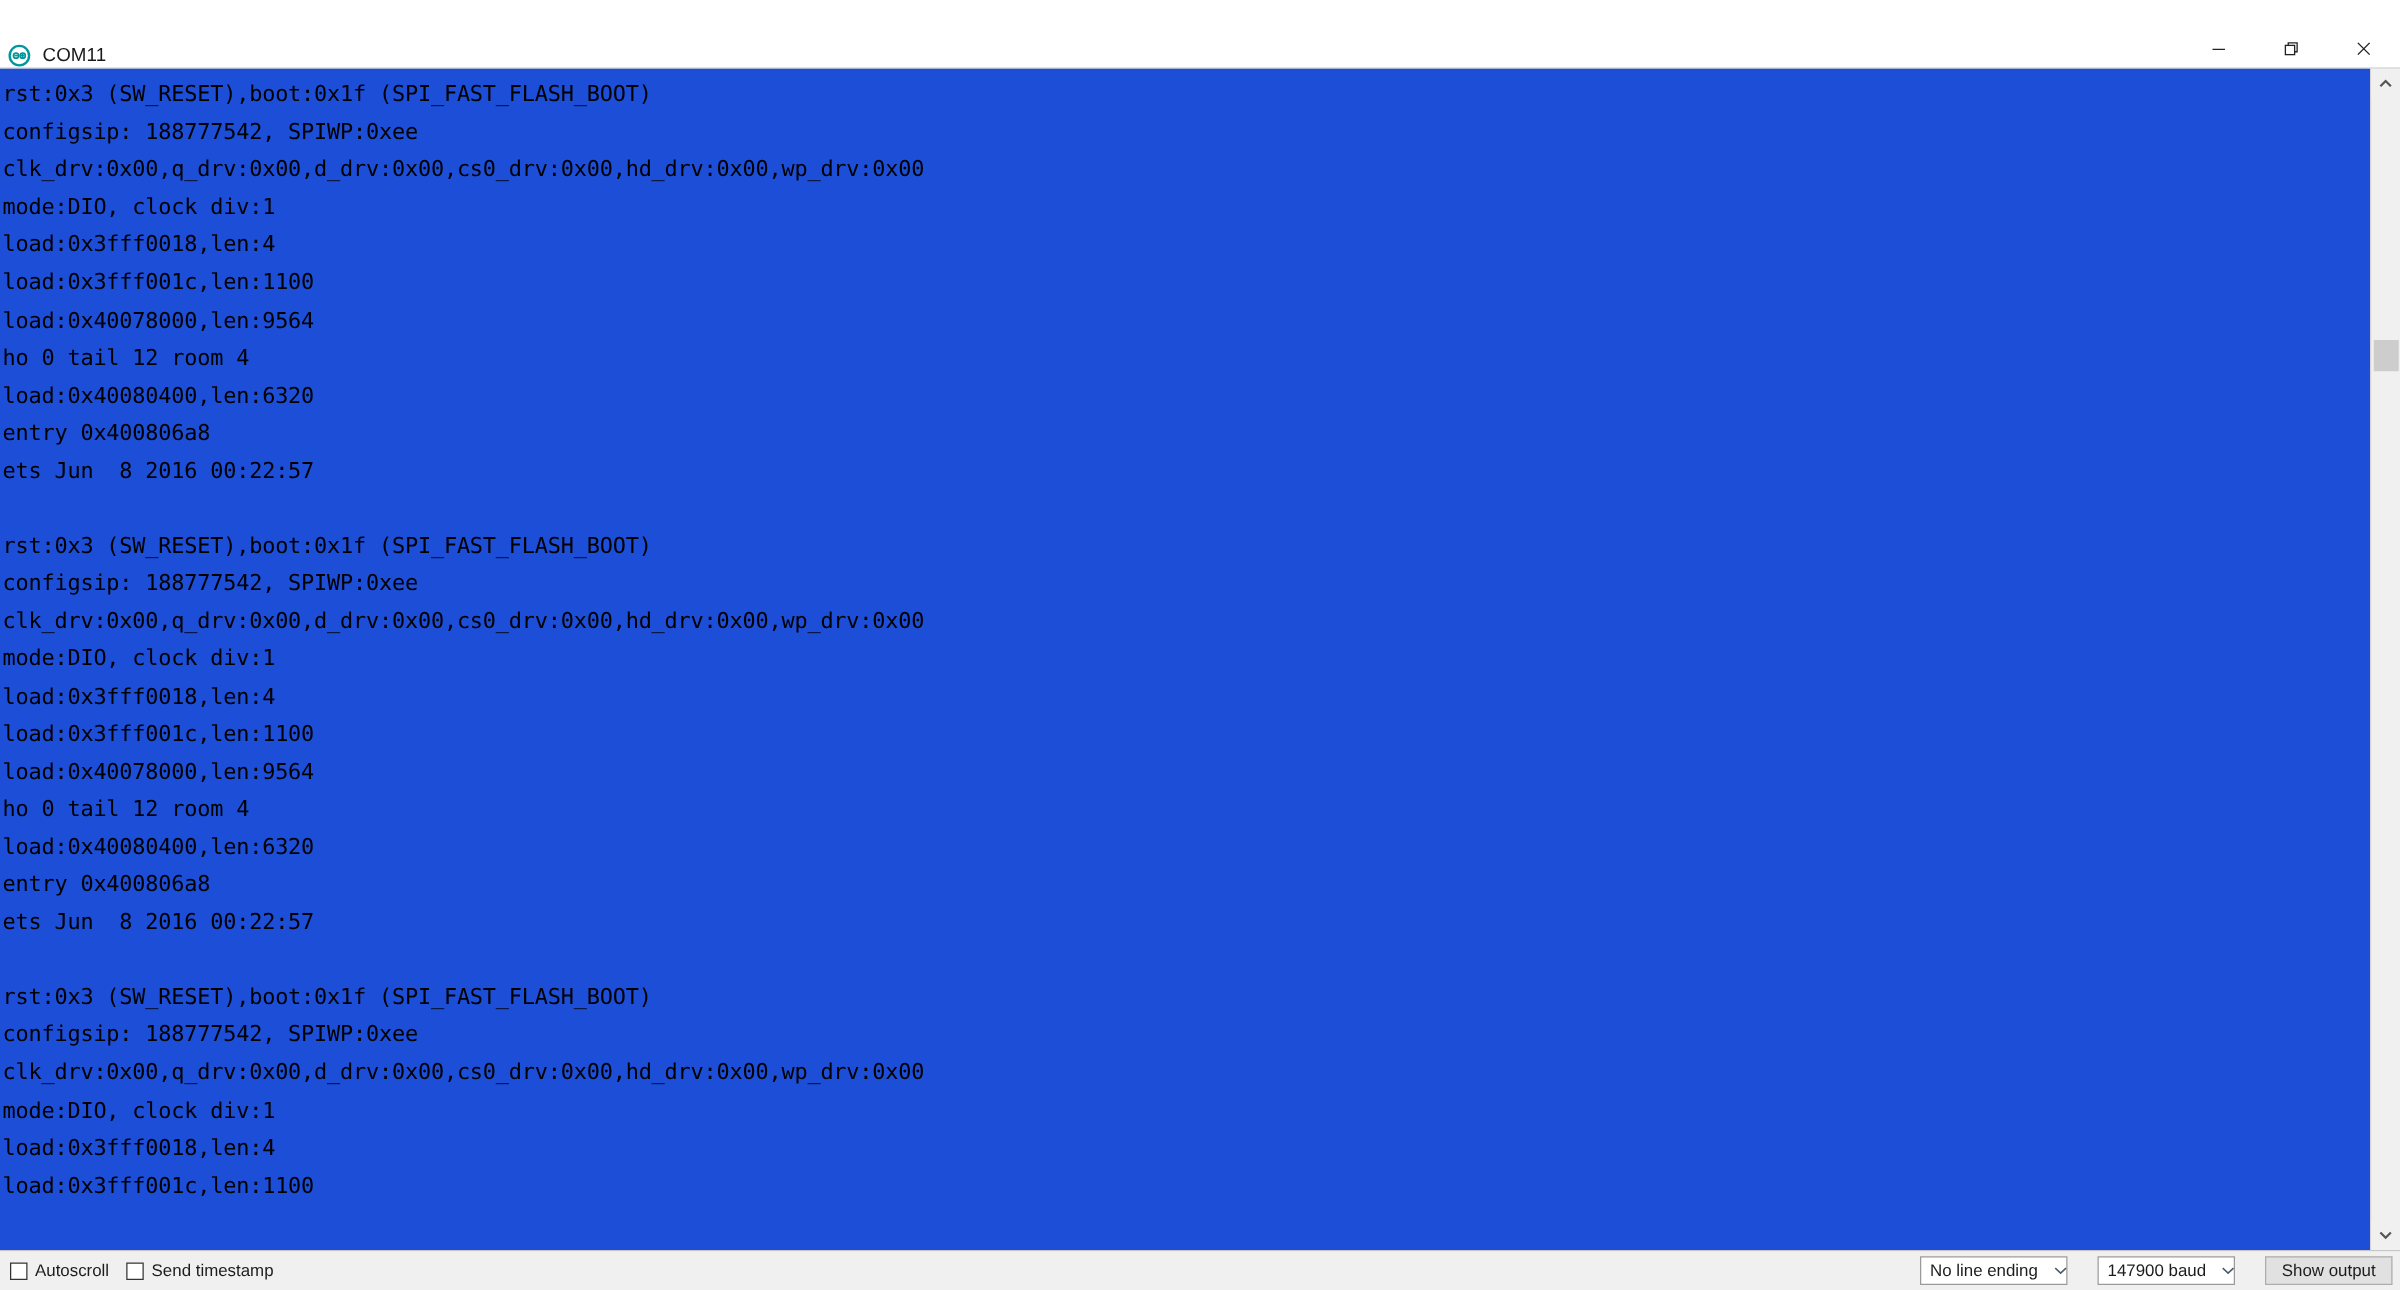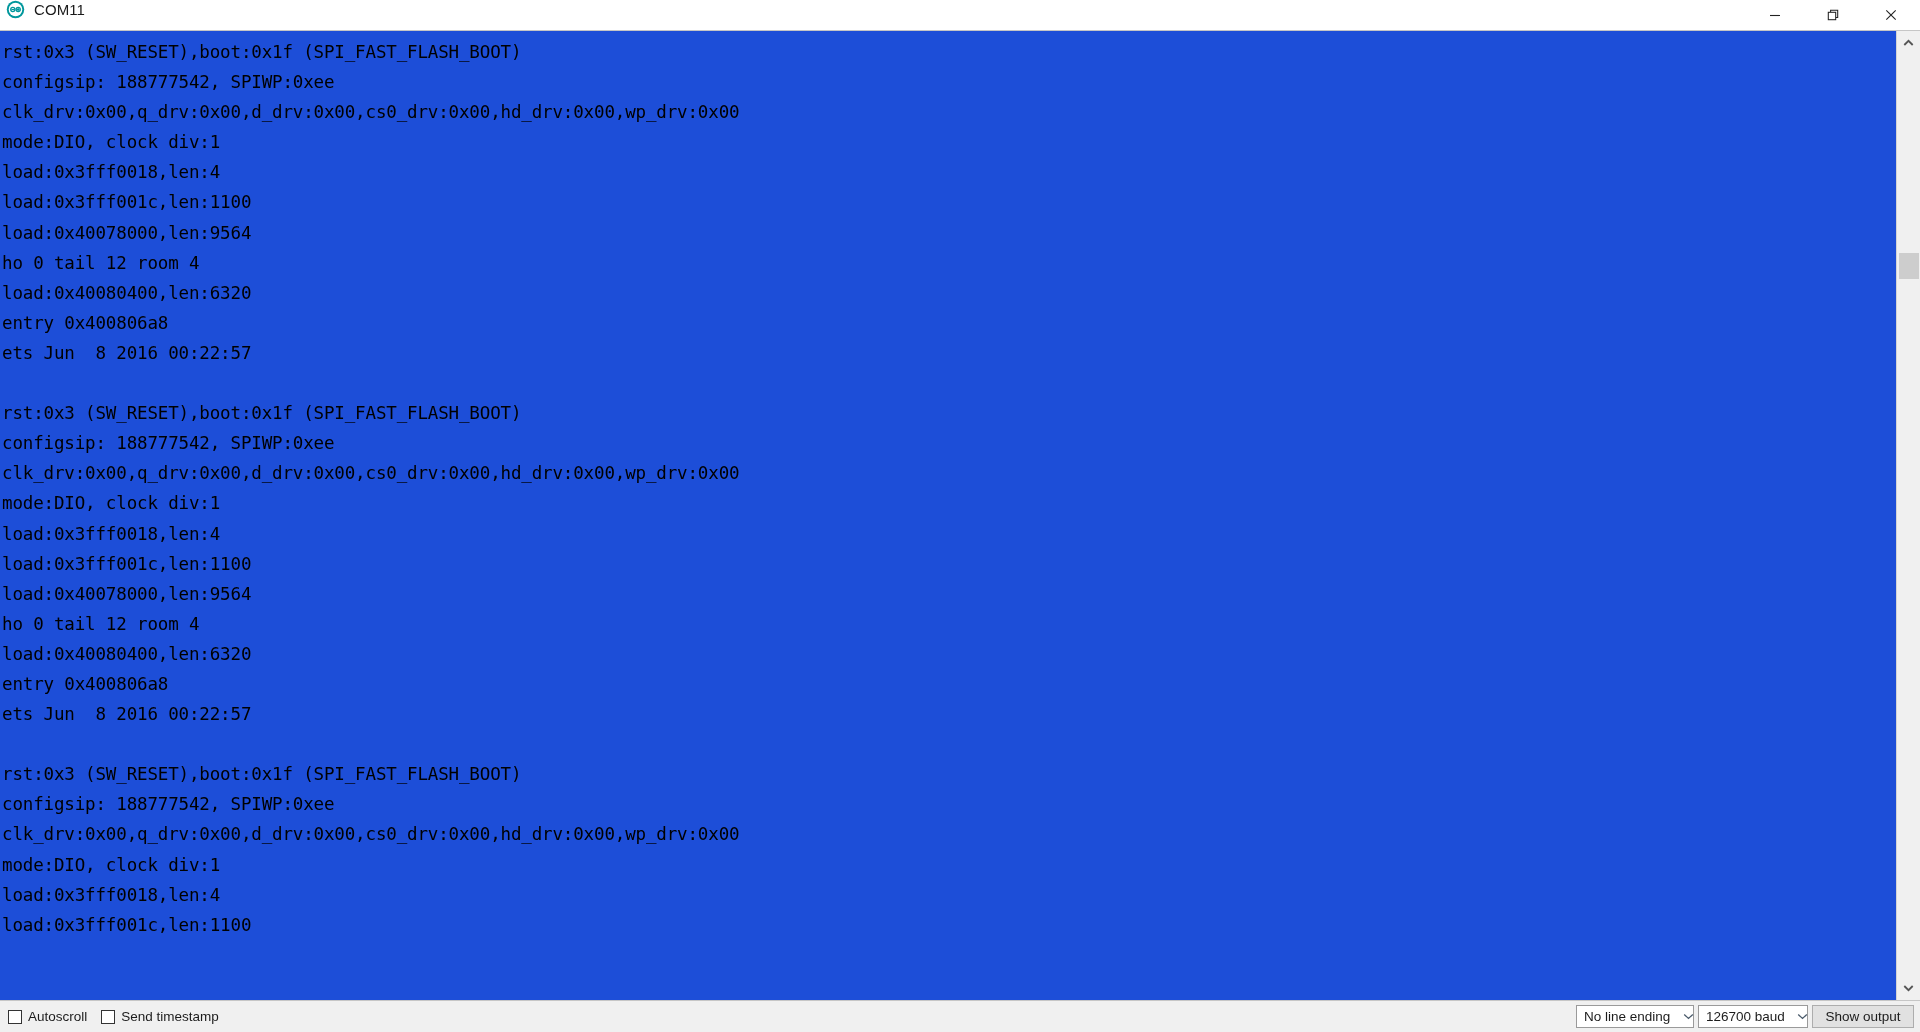--- a/index.html
+++ b/index.html
@@ -23,23 +23,24 @@
     display: flex;
     flex-direction: column;
   }
 
   
   .titlebar {
     height: 30px;
     min-height: 30px;
     background: #ffffff;
     display: flex;
-    align-items: flex-start;
+    align-items: flex-end;
     padding: 0 0 0 6px;
     position: relative;
+    margin-top: 24px;
   }
   .titlebar-left {
     display: flex;
     align-items: center;
     gap: 9px;
   }
   .app-icon {
     width: 19px;
     height: 19px;
     display: block;
@@ -211,21 +212,21 @@
   }
   .chk-label {
     font-size: 13.5px;
     color: #1c1c1c;
     white-space: nowrap;
   }
   .status-spacer { flex: 1 1 auto; }
   .status-right {
     display: flex;
     align-items: center;
-    gap: 4px;
+    gap: 24px;
   }
   .combo {
     height: 23px;
     background: #ffffff;
     border: 1px solid #9a9a9a;
     display: flex;
     align-items: center;
     padding: 0 4px 0 7px;
     gap: 10px;
     cursor: default;
@@ -368,21 +369,21 @@
     <div class="status-right">
       <div class="combo combo-lineending">
         <span class="cval">No line ending</span>
         <span class="chev">
           <svg width="11" height="7" viewBox="0 0 11 7">
             <polyline points="1.2,1.5 5.5,5.5 9.8,1.5" fill="none" stroke="#4a5a6a" stroke-width="1.25"></polyline>
           </svg>
         </span>
       </div>
       <div class="combo combo-baud">
-        <span class="cval">126700 baud</span>
+        <span class="cval">147900 baud</span>
         <span class="chev">
           <svg width="11" height="7" viewBox="0 0 11 7">
             <polyline points="1.2,1.5 5.5,5.5 9.8,1.5" fill="none" stroke="#4a5a6a" stroke-width="1.25"></polyline>
           </svg>
         </span>
       </div>
       <button class="clear-btn">Show output</button>
     </div>
   </div>
 

